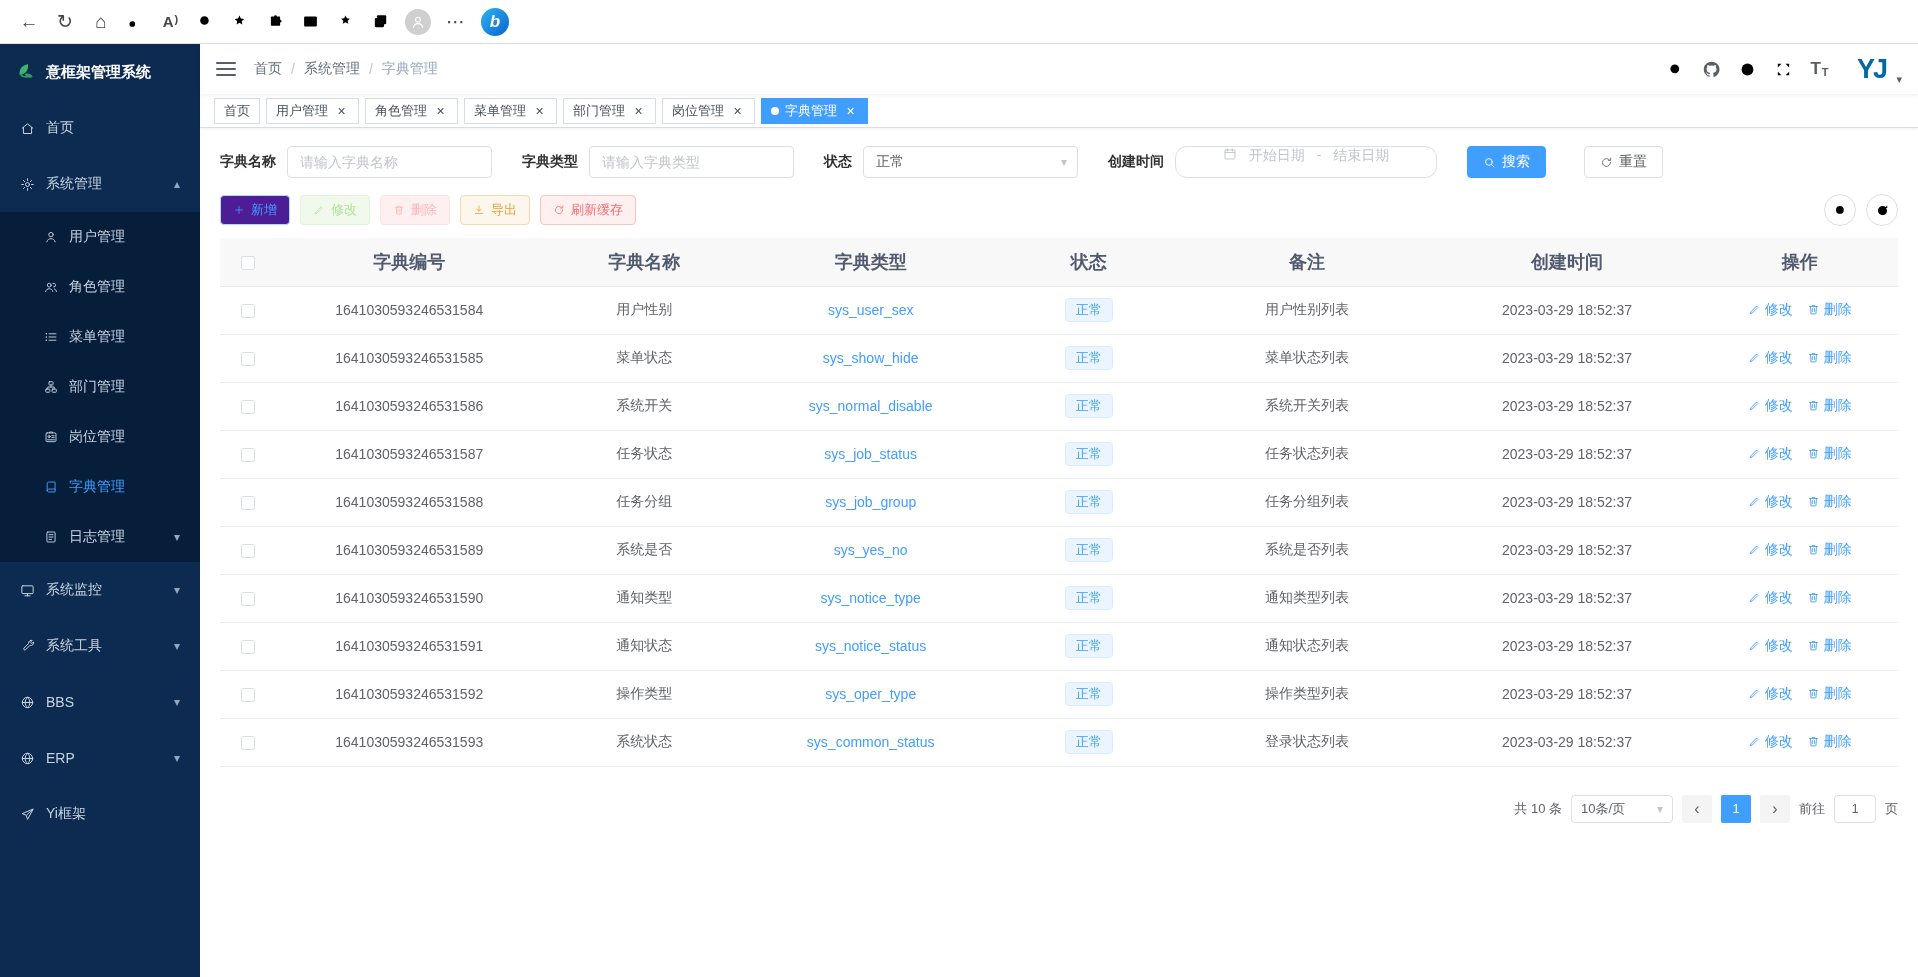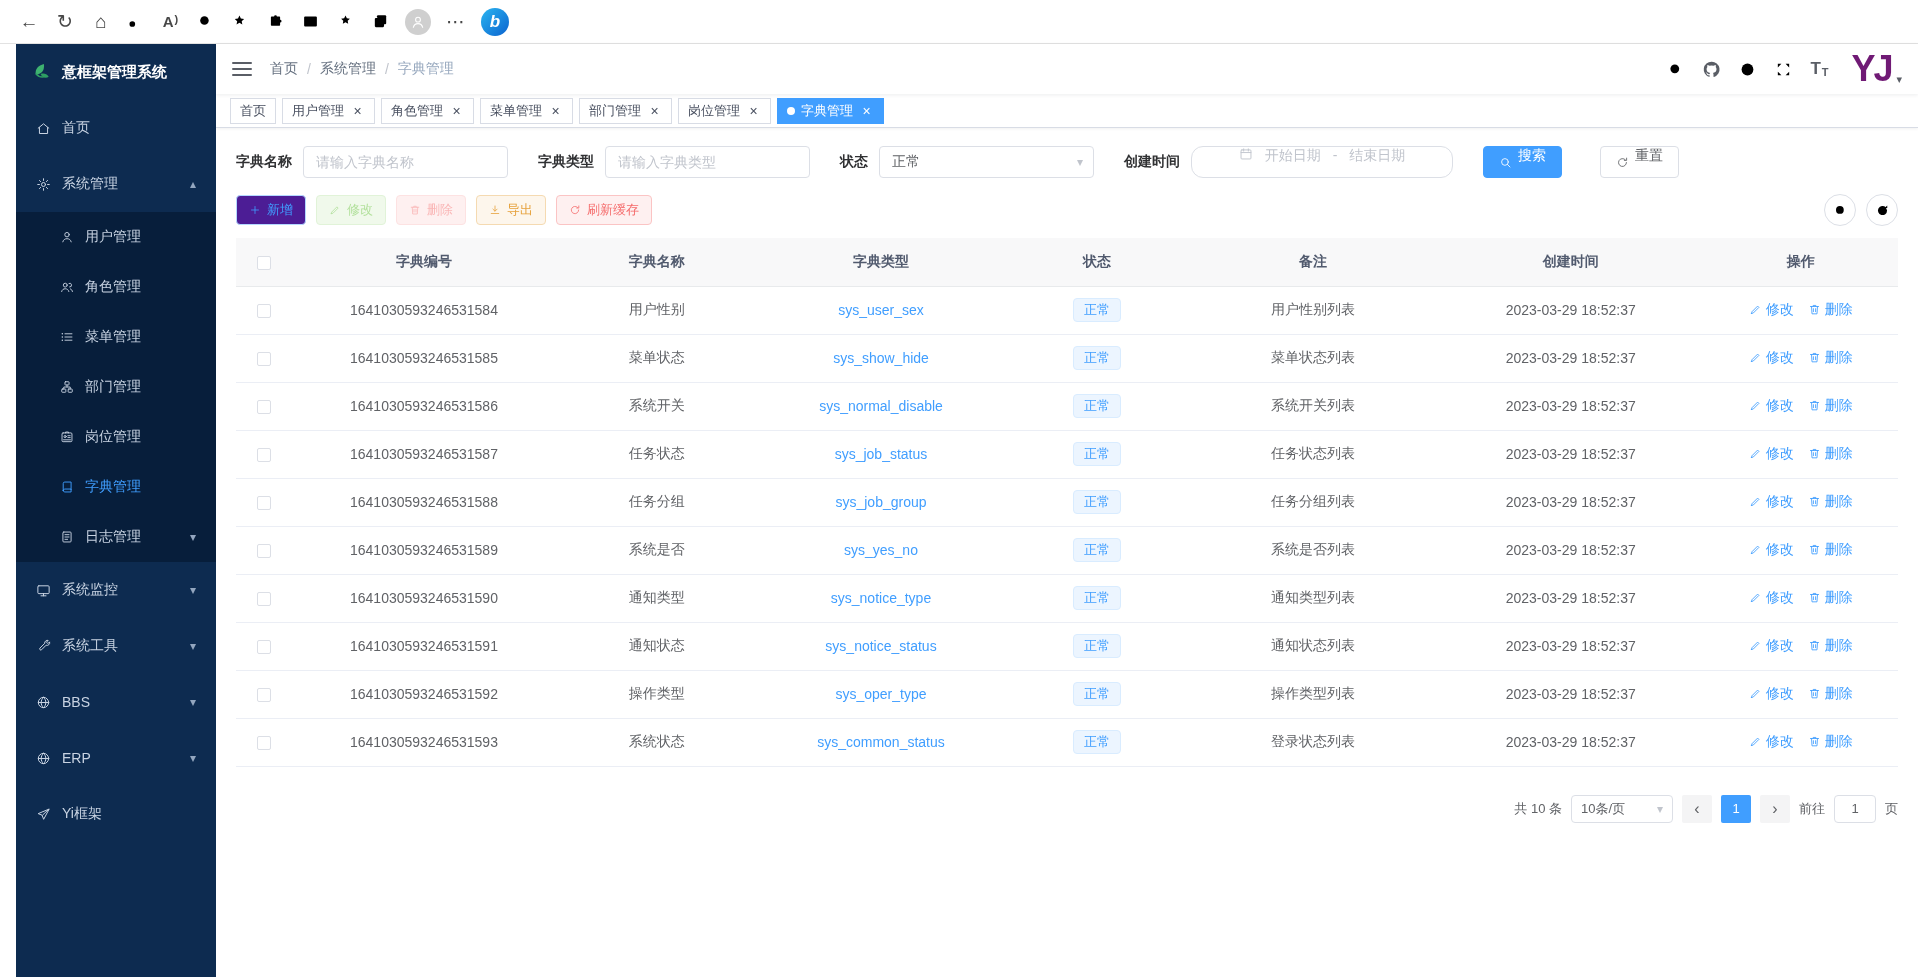--- a/index.html
+++ b/index.html
@@ -15,21 +15,21 @@
   .url { font-size:14px; color:#1f1f1f; white-space:nowrap; overflow:hidden; }
   .b-right { display:flex; align-items:center; gap:4px; }
   .b-right .bicon { width:31px; }
   .ra { font-size:15px; font-weight:600; gap:1px; }
   .ra-sup { font-size:11px; margin-top:-6px; }
   .avatar { width:26px; height:26px; border-radius:50%; background:#cfcfcf; display:flex; align-items:center; justify-content:center; color:#fff; margin:0 5px; cursor:pointer; }
   .bing { width:28px; height:28px; border-radius:50%; background:linear-gradient(135deg,#2bb5f0,#0b63cf); color:#fff; font-weight:bold; font-style:italic; display:flex; align-items:center; justify-content:center; font-size:17px; margin-left:6px; cursor:pointer; }
 
   
   .app { display:flex; height:933px; }
-  .sidebar { width:200px; background:#0d2b50; flex-shrink:0; display:flex; flex-direction:column; overflow:hidden;margin-left:16px; }
+  .sidebar { width:200px; background:#0d2b50; flex-shrink:0; display:flex; flex-direction:column; overflow:hidden; }
   .logo { height:56px; display:flex; align-items:center; gap:9px; padding:0 14px; cursor:pointer; }
   .logo-text { color:#fff; font-weight:700; font-size:15px; white-space:nowrap; }
   .menu { flex:1; overflow:hidden; }
   .m-item { height:56px; display:flex; align-items:center; gap:11px; padding:0 20px; color:#c8d3e2; font-size:14px; cursor:pointer; white-space:nowrap; }
   .m-sub { background:#071e3b; }
   .m-sub .m-item { height:50px; padding-left:44px; }
   .m-item.active { color:#409eff; }
   .m-item .caret { margin-left:auto; font-size:12px; color:#93a6bf; }
   .m-label { overflow:hidden; text-overflow:ellipsis; }
 
@@ -41,57 +41,57 @@
   .hamburger i { height:2px; background:#5a5e66; border-radius:1px; }
   .breadcrumb { margin-left:18px; display:flex; align-items:center; gap:9px; font-size:14px; }
   .crumb { color:#667180; cursor:pointer; }
   .crumb.last { color:#97a8be; cursor:default; }
   .sep { color:#c0c4cc; }
   .nav-right { margin-left:auto; display:flex; align-items:center; }
   .nav-icon { width:36px; height:40px; display:flex; align-items:center; justify-content:center; color:#5a5e66; cursor:pointer; }
   .fontsize { gap:1px; }
   .ft-big { font-size:17px; font-weight:700; }
   .ft-small { font-size:11px; font-weight:700; margin-top:5px; }
-  .logo-avatar { min-width:44px; height:42px; display:flex; align-items:center; justify-content:center; font-weight:800; font-size:36px; color:#701a75; letter-spacing:-2px; margin-left:12px; cursor:pointer; }
+  .logo-avatar { min-width:44px; height:42px; display:flex; align-items:center; justify-content:center; font-weight:800; font-size:27px; color:#0369a1; letter-spacing:-2px; margin-left:12px; cursor:pointer; }
   .drop-caret { font-size:11px; color:#5a5e66; align-self:flex-end; margin:0 0 4px 3px; cursor:pointer; }
 
   
   .tags-view { height:34px; border-bottom:1px solid #d8dce5; box-shadow:0 1px 3px 0 rgba(0,0,0,.06); display:flex; align-items:center; padding:0 14px; gap:6px; background:#fff; position:relative; z-index:2; }
   .tab { height:26px; display:inline-flex; align-items:center; gap:6px; padding:0 9px; border:1px solid #d8dce5; background:#fff; color:#495060; font-size:13px; cursor:pointer; white-space:nowrap; }
   .tab .dot { width:8px; height:8px; border-radius:50%; background:#fff; }
   .tab.active { background:#409eff; border-color:#409eff; color:#fff; }
   .tab .x { font-size:14px; line-height:1; width:15px; height:15px; display:inline-flex; align-items:center; justify-content:center; border-radius:50%; }
 
   
   .content { padding:18px 20px 0 20px; flex:1; overflow:hidden; }
 
   .filters { display:flex; align-items:center; margin-bottom:16px; }
   .f-item { display:flex; align-items:center; margin-right:30px; }
   .f-item label { font-size:14px; font-weight:700; color:#303133; margin-right:11px; white-space:nowrap; }
   .inp { width:205px; height:32px; border:1px solid #dcdfe6; border-radius:4px; padding:0 12px; font-size:14px; color:#606266; font-family:inherit; outline:none; }
   .inp::placeholder { color:#c0c4cc; }
   .select { width:215px; height:32px; border:1px solid #dcdfe6; border-radius:4px; padding:0 10px 0 12px; display:flex; align-items:center; justify-content:space-between; font-size:14px; color:#606266; background:#fff; cursor:pointer; }
   .select .caret, .psel .caret { color:#c0c4cc; font-size:12px; }
   .daterange { width:262px; height:32px; border:1px solid #dcdfe6; border-radius:12px; display:flex; align-items:flex-start; justify-content:center; gap:12px; font-size:14px; color:#c0c4cc; padding:0 10px; cursor:pointer; }
-  .btn { height:32px; border-radius:4px; border:1px solid transparent; display:inline-flex; gap:6px; padding:0 15px; font-size:14px; cursor:pointer; font-family:inherit; background:#fff; margin-right:10px; }
+  .btn { height:32px; border-radius:4px; border:1px solid transparent; display:inline-flex; align-items:center; gap:6px; padding:0 15px; font-size:14px; cursor:pointer; font-family:inherit; background:#fff; margin-right:10px; }
   .btn-primary { background:#409eff; border-color:#409eff; color:#fff; }
   .btn-plain { border-color:#dcdfe6; color:#606266;margin-left:28px; }
 
   .toolbar { display:flex; align-items:center; margin-bottom:12px; }
   .tbtn { height:30px; padding:0 12px; font-size:13px; border-radius:4px; display:inline-flex; align-items:center; gap:6px; margin-right:10px; cursor:pointer; border:1px solid; font-family:inherit; background:#fff; }
   .tb-add   { color:#409eff; background:#4c1d95; border-color:#b3d8ff; }
   .tb-edit  { color:#b3e19d; background:#f0f9eb; border-color:#e1f3d8; cursor:not-allowed; }
   .tb-del   { color:#fab6b6; background:#fef0f0; border-color:#fde2e2; cursor:not-allowed; }
   .tb-exp   { color:#e6a23c; background:#fdf6ec; border-color:#f5dab1; }
   .tb-cache { color:#f56c6c; background:#fef0f0; border-color:#fbc4c4; }
   .tool-right { margin-left:auto; display:flex; gap:10px; }
   .circle-btn { width:32px; height:32px; border-radius:50%; border:1px solid #dcdfe6; background:#fff; display:flex; align-items:center; justify-content:center; color:#5a5e66; cursor:pointer; }
 
   .grid { width:100%; border-collapse:collapse; table-layout:fixed; }
-  .grid th { background:#f8f8f9; color:#515a6e; font-size:14px; font-weight:700; height:48px; border-bottom:1px solid #e8eaec; text-align:center; }
+  .grid th { background:#f8f8f9; color:#515a6e; font-size:18px; font-weight:700; height:48px; border-bottom:1px solid #e8eaec; text-align:center; }
   .grid td { height:48px; border-bottom:1px solid #ebeef5; font-size:14px; color:#606266; text-align:center; overflow:hidden; text-overflow:ellipsis; white-space:nowrap; }
   .cbox { width:14px; height:14px; border:1px solid #dcdfe6; border-radius:2px; display:inline-block; vertical-align:middle; background:#fff; cursor:pointer; }
   .link { color:#409eff; cursor:pointer; }
   .tag { display:inline-block; height:24px; line-height:22px; padding:0 10px; background:#ecf5ff; border:1px solid #d9ecff; color:#409eff; border-radius:4px; font-size:13px; }
   .op { color:#409eff; display:inline-flex; align-items:center; gap:4px; cursor:pointer; font-size:14px; }
   .op + .op { margin-left:14px; }
 
   .pager { display:flex; justify-content:flex-end; align-items:center; margin-top:28px; font-size:13px; color:#606266; gap:9px; }
   .psel { width:102px; height:28px; border:1px solid #dcdfe6; border-radius:4px; display:flex; align-items:center; justify-content:space-between; padding:0 9px; cursor:pointer; background:#fff; }
   .pbtn { min-width:30px; height:28px; background:#f4f4f5; color:#606266; border-radius:2px; display:flex; align-items:center; justify-content:center; font-size:16px; cursor:pointer; }

